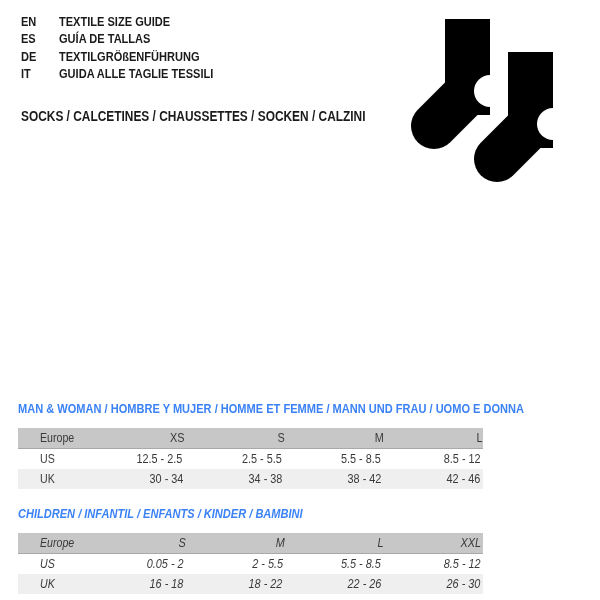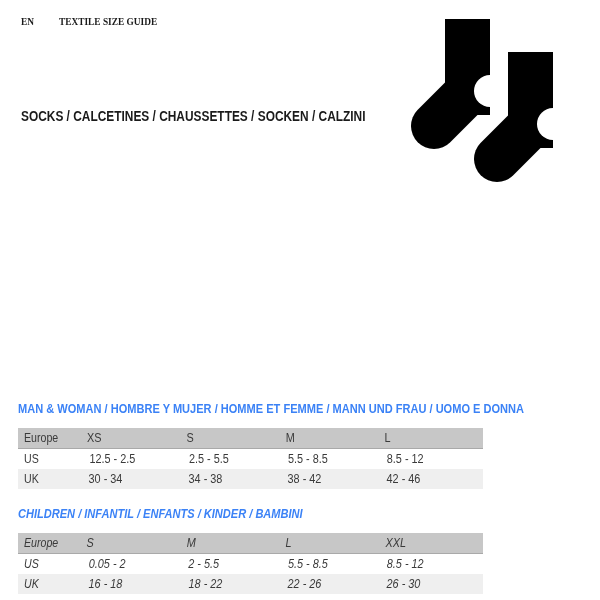--- a/index.html
+++ b/index.html
@@ -8,21 +8,21 @@
     background:#ffffff;
     font-family:"Liberation Sans",sans-serif;
     color:var(--text,#1a1a1a);
     -webkit-font-smoothing:antialiased;
   }
   .cond{display:inline-block;transform:scaleX(0.85);transform-origin:0 50%;white-space:nowrap;}
   .condc{display:inline-block;transform:scaleX(0.87);transform-origin:50% 50%;white-space:nowrap;}
 
   
   .lang-block{position:absolute;left:21px;top:13px;}
-  .lang-row{font-weight:bold;font-size:11px;line-height:17.4px;font-family:Liberation Serif, serif;}
+  .lang-row{font-weight:bold;font-size:13px;line-height:17.4px;}
   .lang-code{display:inline-block;width:38px;}
   .category-title{
     position:absolute;left:21px;top:108px;
     font-weight:bold;font-size:14px;line-height:16px;
   }
 
   
   .icon-wrap{position:absolute;left:408px;top:15px;width:150px;height:180px;}
 
   
@@ -37,30 +37,39 @@
     border-collapse:collapse;table-layout:fixed;width:465px;
     font-size:12.5px;color:#3a3a3a;
   }
   table.size-table th, table.size-table td{
     padding:0;height:20px;font-weight:normal;vertical-align:middle;
   }
   table.size-table thead th{
     background:var(--header-bg,#c7c7c7);
     border-bottom:1px solid #a9a9a9;
   }
-  table.size-table .col-left{text-align:left;padding-left:6px;}
-  table.size-table .col-c{text-align:left;}
+  table.size-table .col-left{text-align:left;padding-left:22px;}
+  table.size-table .col-c{text-align:right;}
   table.size-table tbody tr.alt td{background:var(--row-alt-bg,#efefef);margin-left:14px;}
 </style>
 </head>
 <body>
 
 <div class="lang-block">
   <div class="lang-row">
     <span class="lang-code"><span class="cond">EN</span></span><span class="cond">TEXTILE SIZE GUIDE</span>
+  </div>
+  <div class="lang-row">
+    <span class="lang-code"><span class="cond">ES</span></span><span class="cond">GUÍA DE TALLAS</span>
+  </div>
+  <div class="lang-row">
+    <span class="lang-code"><span class="cond">DE</span></span><span class="cond">TEXTILGRÖßENFÜHRUNG</span>
+  </div>
+  <div class="lang-row">
+    <span class="lang-code"><span class="cond">IT</span></span><span class="cond">GUIDA ALLE TAGLIE TESSILI</span>
   </div>
 </div>
 
 <div class="category-title">
   <span class="cond">SOCKS / CALCETINES / CHAUSSETTES / SOCKEN / CALZINI</span>
 </div>
 
 <div class="icon-wrap">
   <svg width="150" height="180" viewBox="0 0 150 180" xmlns="http://www.w3.org/2000/svg">
     <g fill="#000000">

